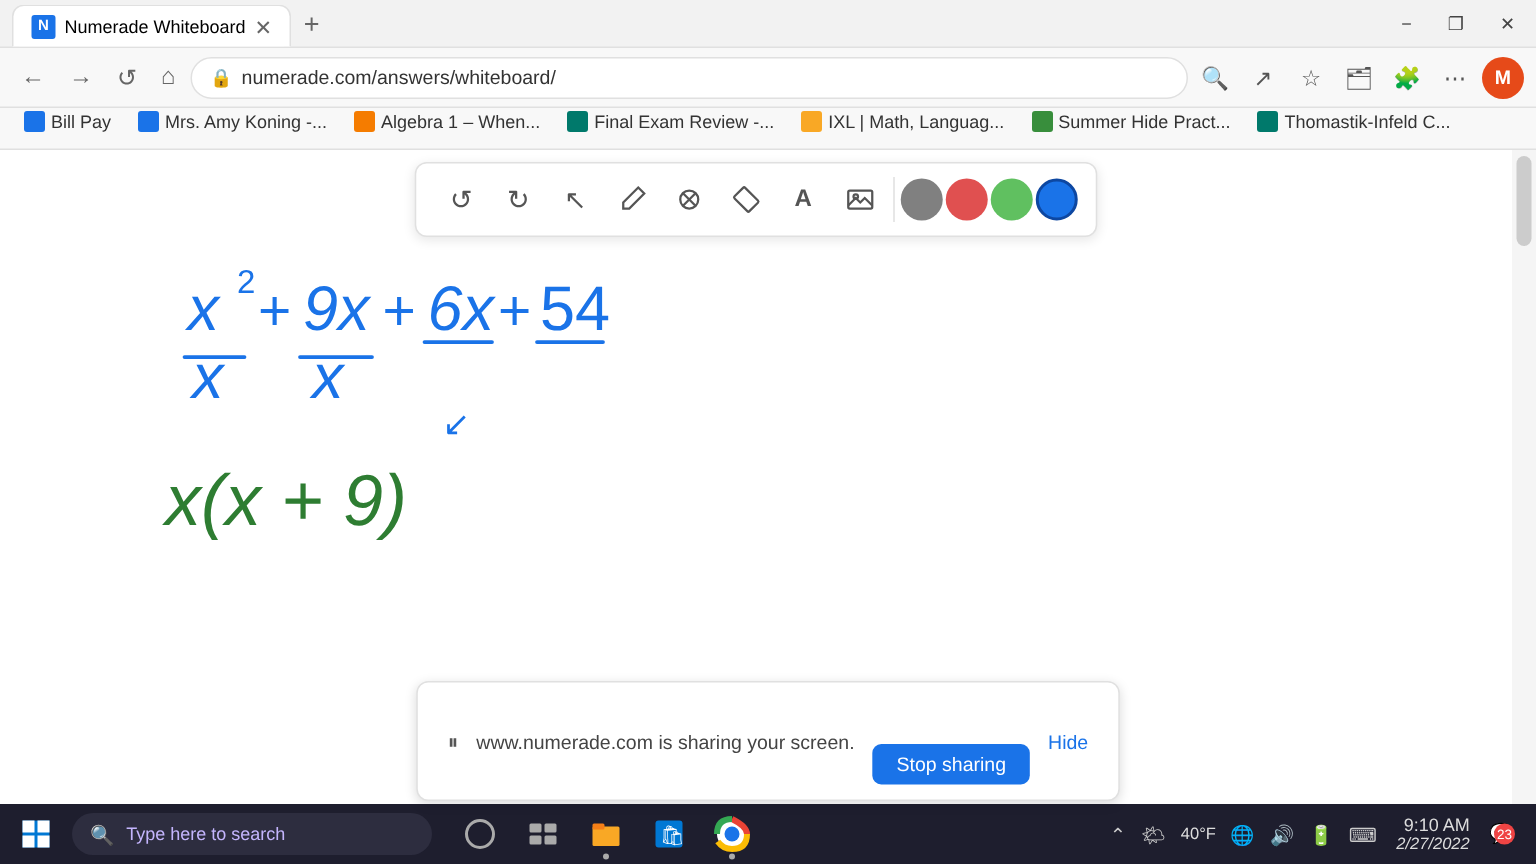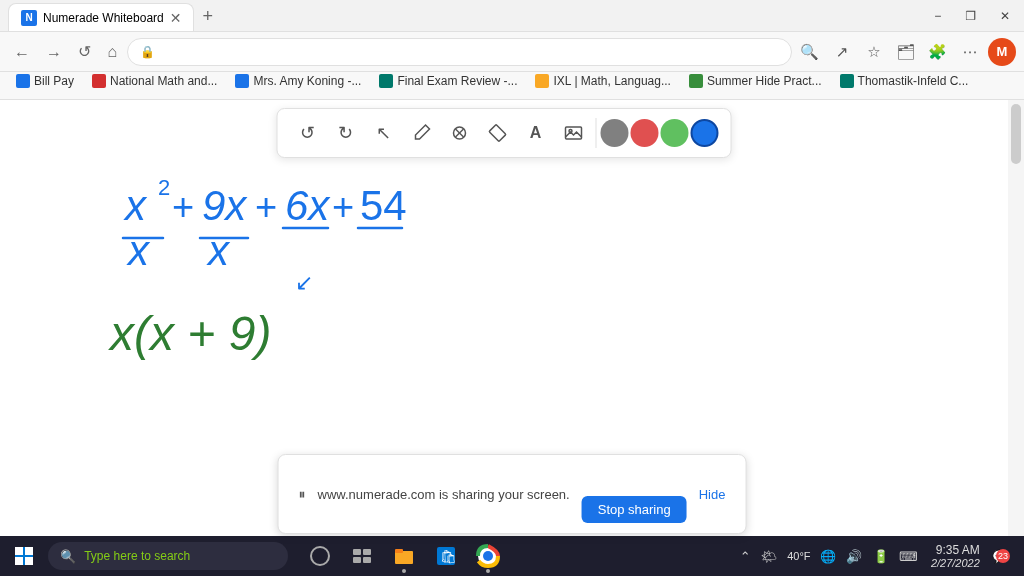--- a/index.html
+++ b/index.html
@@ -281,21 +281,21 @@
       width: 240px;
       background: #2d2d3f;
       border-radius: 14px;
       border: none;
       display: flex; align-items: center;
       padding: 0 12px;
       gap: 8px;
       margin: 0 4px;
     }
     .search-icon-tb { color: #aaa; font-size: 13px; }
-    .search-text-tb { font-size: 12px; color: #84cc16; }
+    .search-text-tb { font-size: 12px; color: #c4b5fd; }
     .taskbar-apps {
       display: flex;
       align-items: center;
       gap: 2px;
       margin-left: 8px;
     }
     .taskbar-app {
       width: 40px; height: 40px;
       display: flex; align-items: center; justify-content: center;
       cursor: pointer;
@@ -378,44 +378,45 @@
   </div>
 </div>
 
 <div class="nav-bar">
   <button class="nav-btn">←</button>
   <button class="nav-btn">→</button>
   <button class="nav-btn">↺</button>
   <button class="nav-btn">⌂</button>
   <div class="address-bar">
     <span class="lock-icon">🔒</span>
+    <span>numerade.com/answers/whiteboard/</span>
   </div>
   <div class="nav-actions">
     <button class="nav-action-btn">🔍</button>
     <button class="nav-action-btn">↗</button>
     <button class="nav-action-btn">☆</button>
     <button class="nav-action-btn">🗂</button>
     <button class="nav-action-btn">🧩</button>
     <button class="nav-action-btn">⋯</button>
     <div class="profile-btn">M</div>
   </div>
 </div>
 
 <div class="bookmarks-bar">
   <div class="bookmark-item">
     <div class="bookmark-favicon bm-blue"></div>
     <span>Bill Pay</span>
   </div>
   <div class="bookmark-item">
-    <div class="bookmark-favicon bm-red"></div>
-    <span>National Math and...</span>
-  </div>
-  <div class="bookmark-item">
     <div class="bookmark-favicon bm-blue"></div>
     <span>Mrs. Amy Koning -...</span>
+  </div>
+  <div class="bookmark-item">
+    <div class="bookmark-favicon" style="background:#f57c00"></div>
+    <span>Algebra 1 – When...</span>
   </div>
   <div class="bookmark-item">
     <div class="bookmark-favicon" style="background:#00796b"></div>
     <span>Final Exam Review -...</span>
   </div>
   <div class="bookmark-item">
     <div class="bookmark-favicon" style="background:#f9a825"></div>
     <span>IXL | Math, Languag...</span>
   </div>
   <div class="bookmark-item">
@@ -573,21 +574,21 @@
 
   <div class="taskbar-right">
     <span class="tray-icon">⌃</span>
     <span class="tray-icon">🌤</span>
     <span class="tray-icon" style="font-size:11px;color:#ddd;">40°F</span>
     <span class="tray-icon">🌐</span>
     <span class="tray-icon">🔊</span>
     <span class="tray-icon">🔋</span>
     <span class="tray-icon">⌨</span>
     <div class="clock">
-      <div class="clock-time">9:35 AM</div>
+      <div class="clock-time">9:10 AM</div>
       <div class="clock-date">2/27/2022</div>
     </div>
     <div style="position:relative;">
       <span class="tray-icon">💬</span>
       <div class="notification-badge">23</div>
     </div>
   </div>
 </div>
 
 </body></html>

